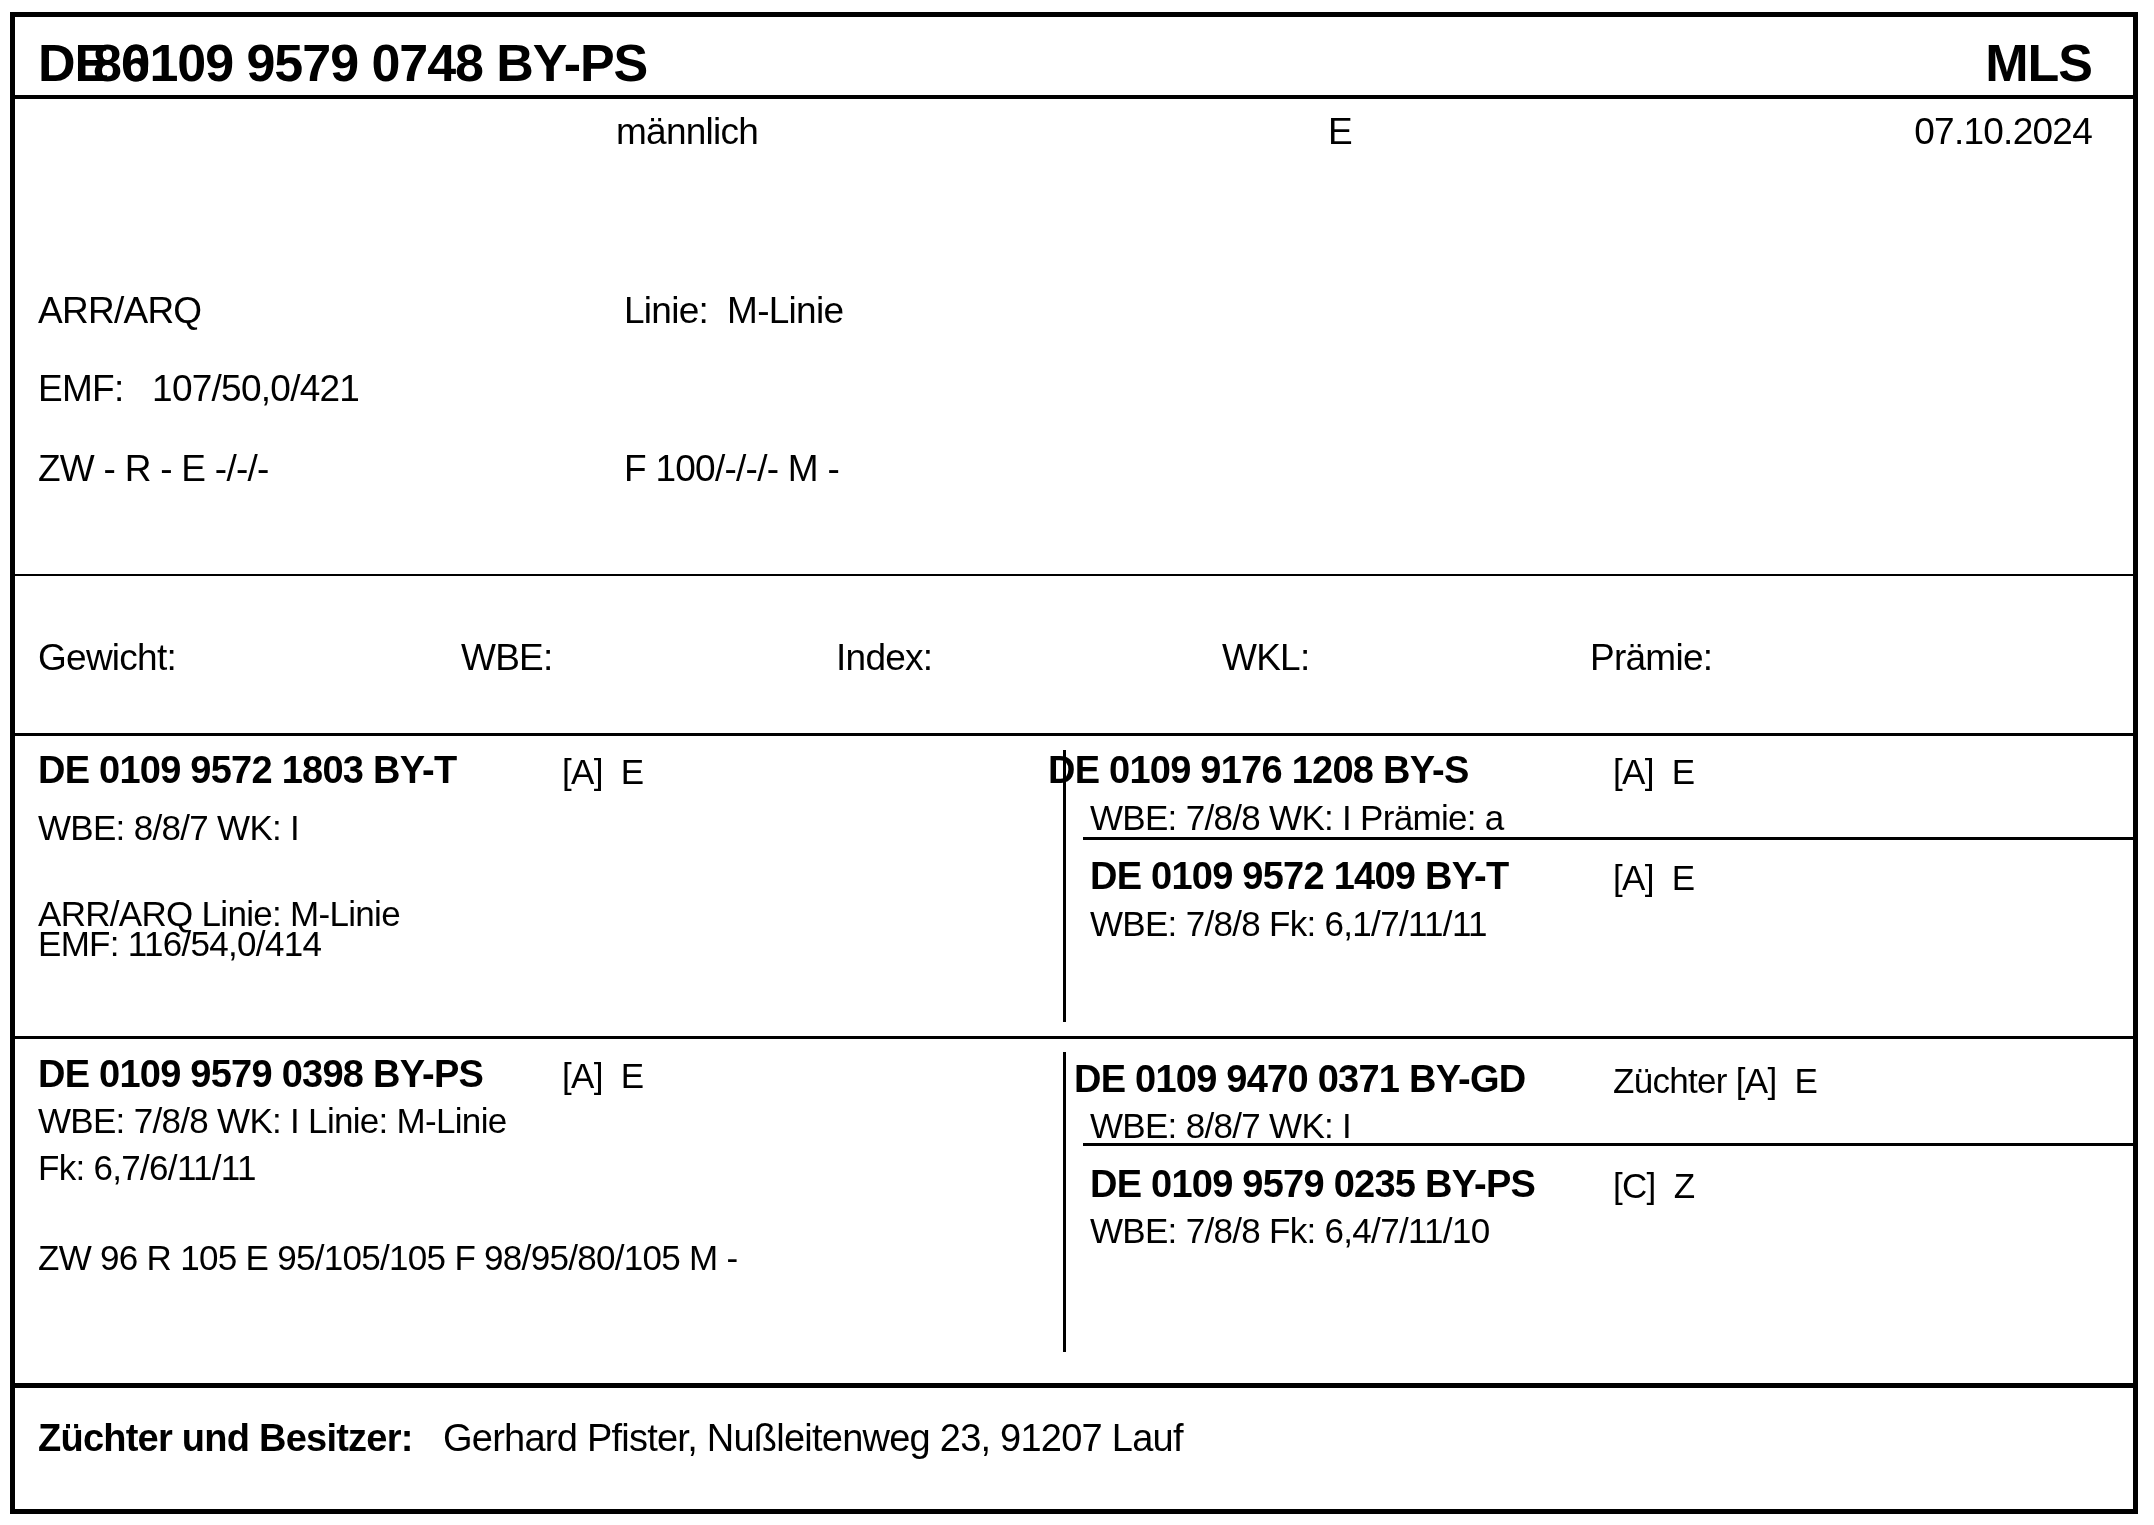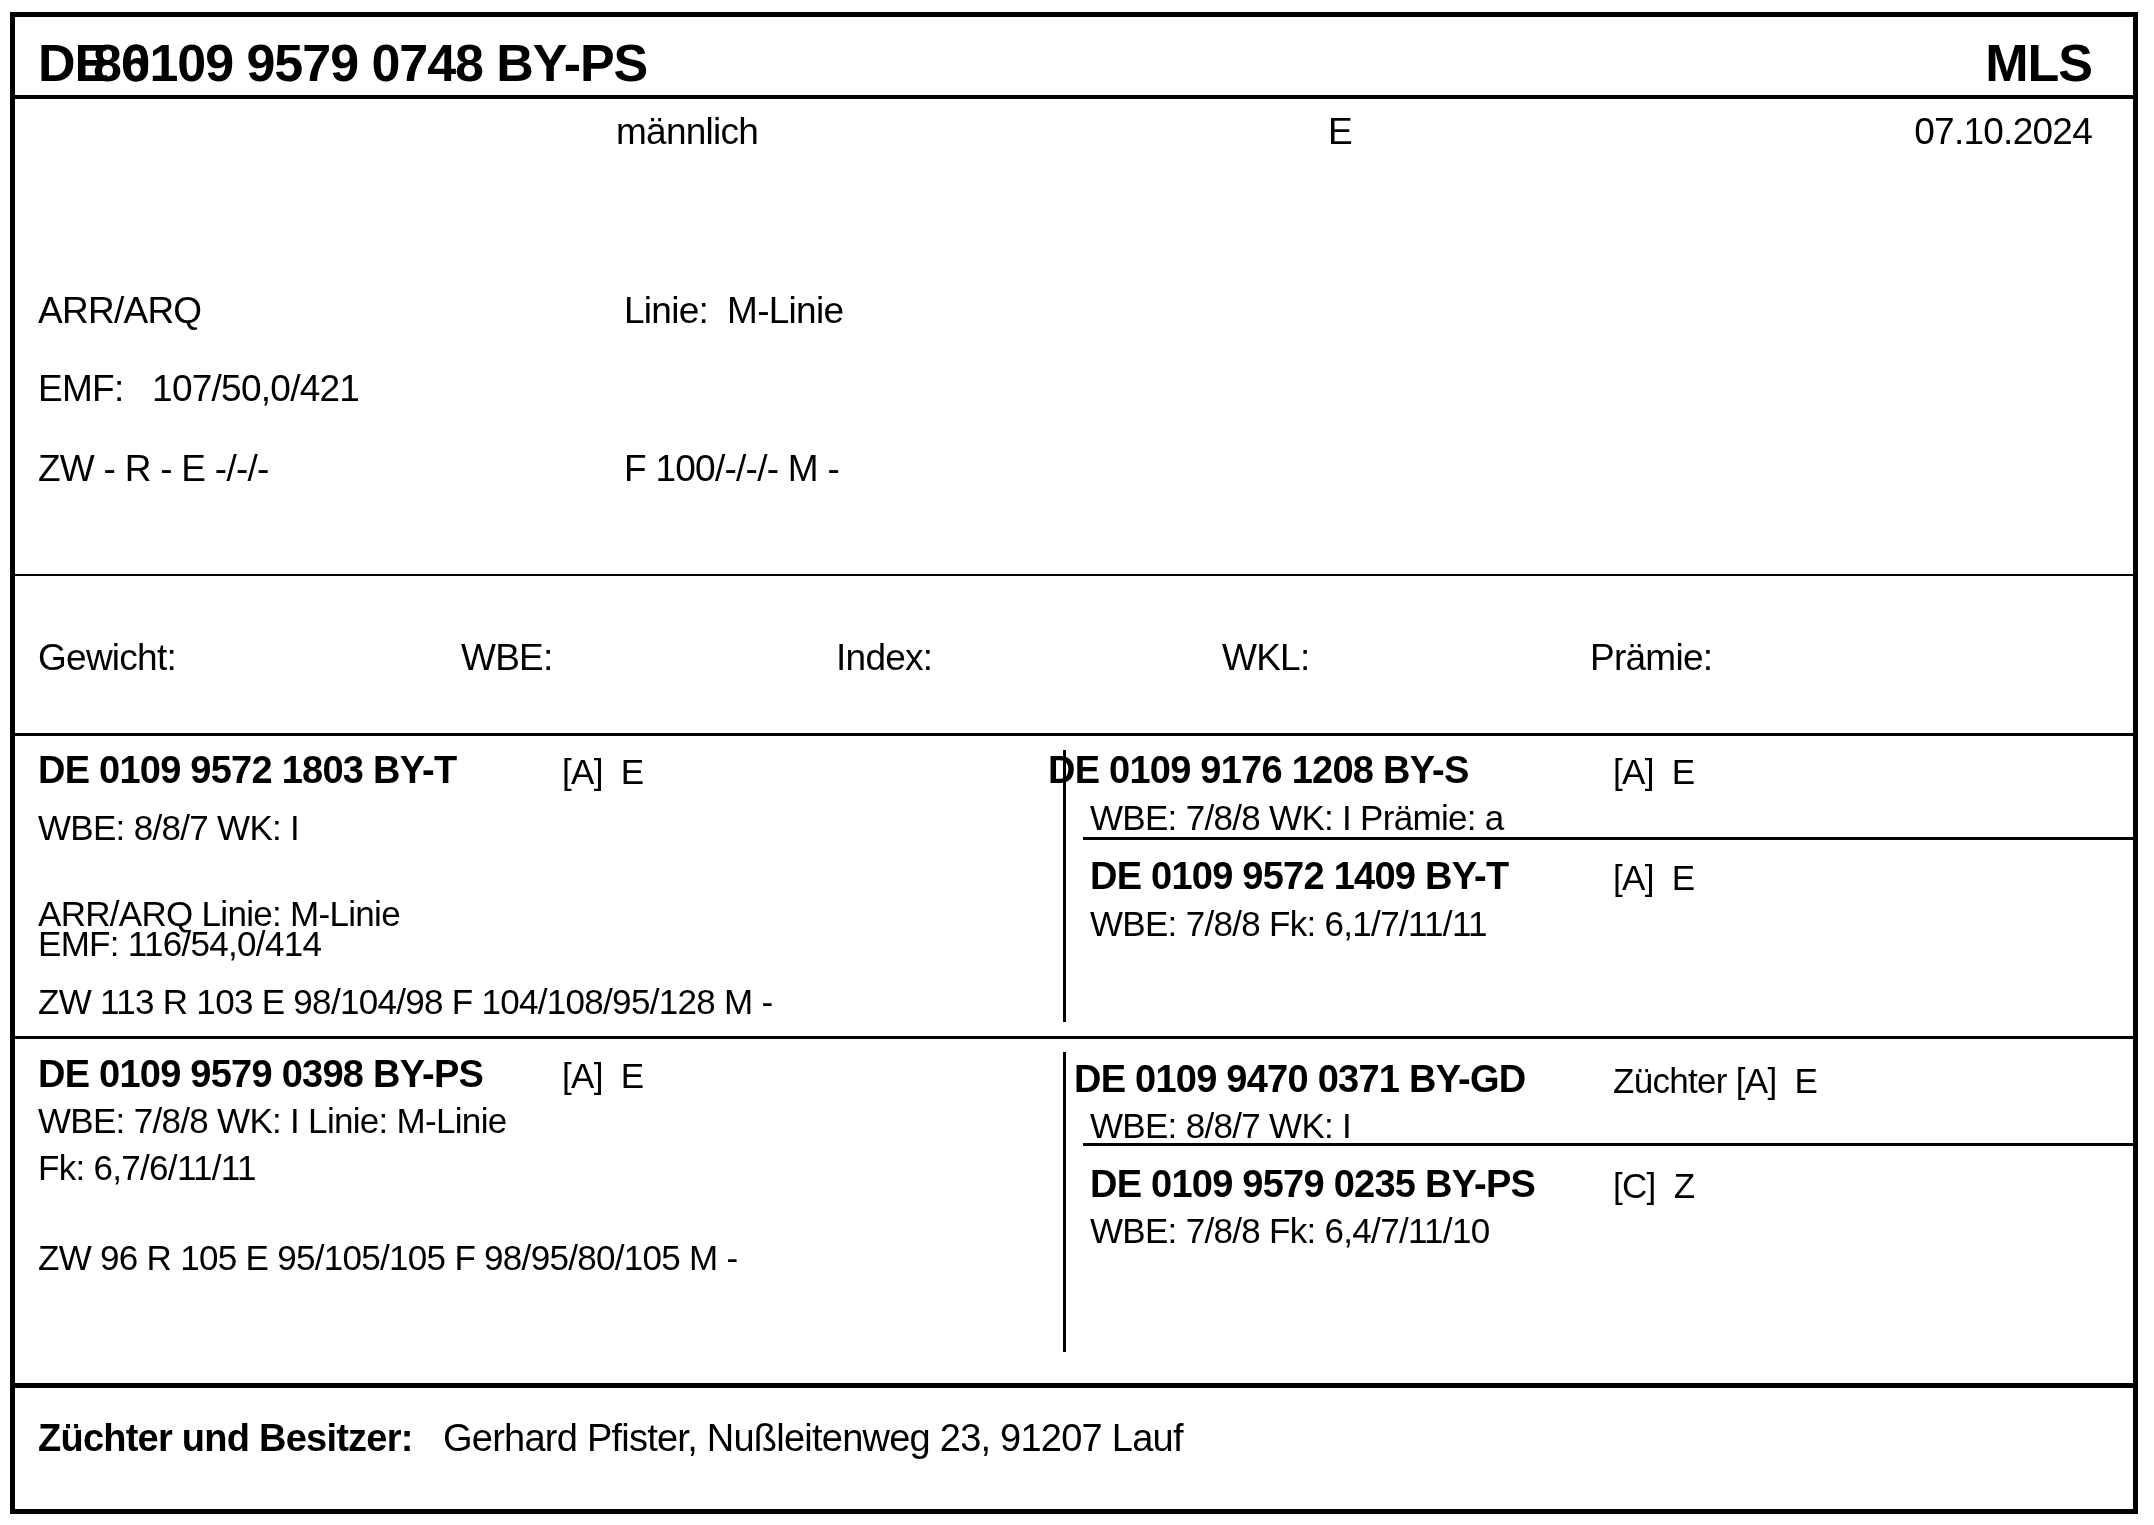--- a/index.html
+++ b/index.html
@@ -86,21 +86,20 @@
     <span class="t collabel" style="left:821px; top:622px;">Index:</span>
     <span class="t collabel" style="left:1207px; top:622px;">WKL:</span>
     <span class="t collabel" style="left:1575px; top:622px;">Prämie:</span>
     <div class="hline" style="top:716px; height:3px;"></div>
 
     <span class="t pedname" style="left:23px; top:734px;">DE 0109 9572 1803 BY-T</span>
     <span class="t tag" style="left:547px; top:737px;">[A]  E</span>
     <span class="t pedline" style="left:23px; top:793px;">WBE: 8/8/7 WK: I</span>
     <span class="t pedline" style="left:23px; top:851px;margin-top:28px;">ARR/ARQ Linie: M-Linie</span>
     <span class="t pedline" style="left:23px; top:909px;">EMF: 116/54,0/414</span>
-    <span class="t pedline" style="left:23px; top:967px;">ZW 113 R 103 E 98/104/98 F 104/108/95/128 M -</span>
 
     <div class="vline" style="left:1048px; top:733px; height:272px;"></div>
 
     <span class="t pedname" style="left:1033px; top:734px;">DE 0109 9176 1208 BY-S</span>
     <span class="t tag" style="left:1598px; top:737px;">[A]  E</span>
     <span class="t pedline" style="left:1075px; top:783px;">WBE: 7/8/8 WK: I Prämie: a</span>
     <div class="hline-part" style="left:1068px; top:820px; height:3px;"></div>
     <span class="t pedname" style="left:1075px; top:840px;">DE 0109 9572 1409 BY-T</span>
     <span class="t tag" style="left:1598px; top:843px;">[A]  E</span>
     <span class="t pedline" style="left:1075px; top:889px;">WBE: 7/8/8 Fk: 6,1/7/11/11</span>

